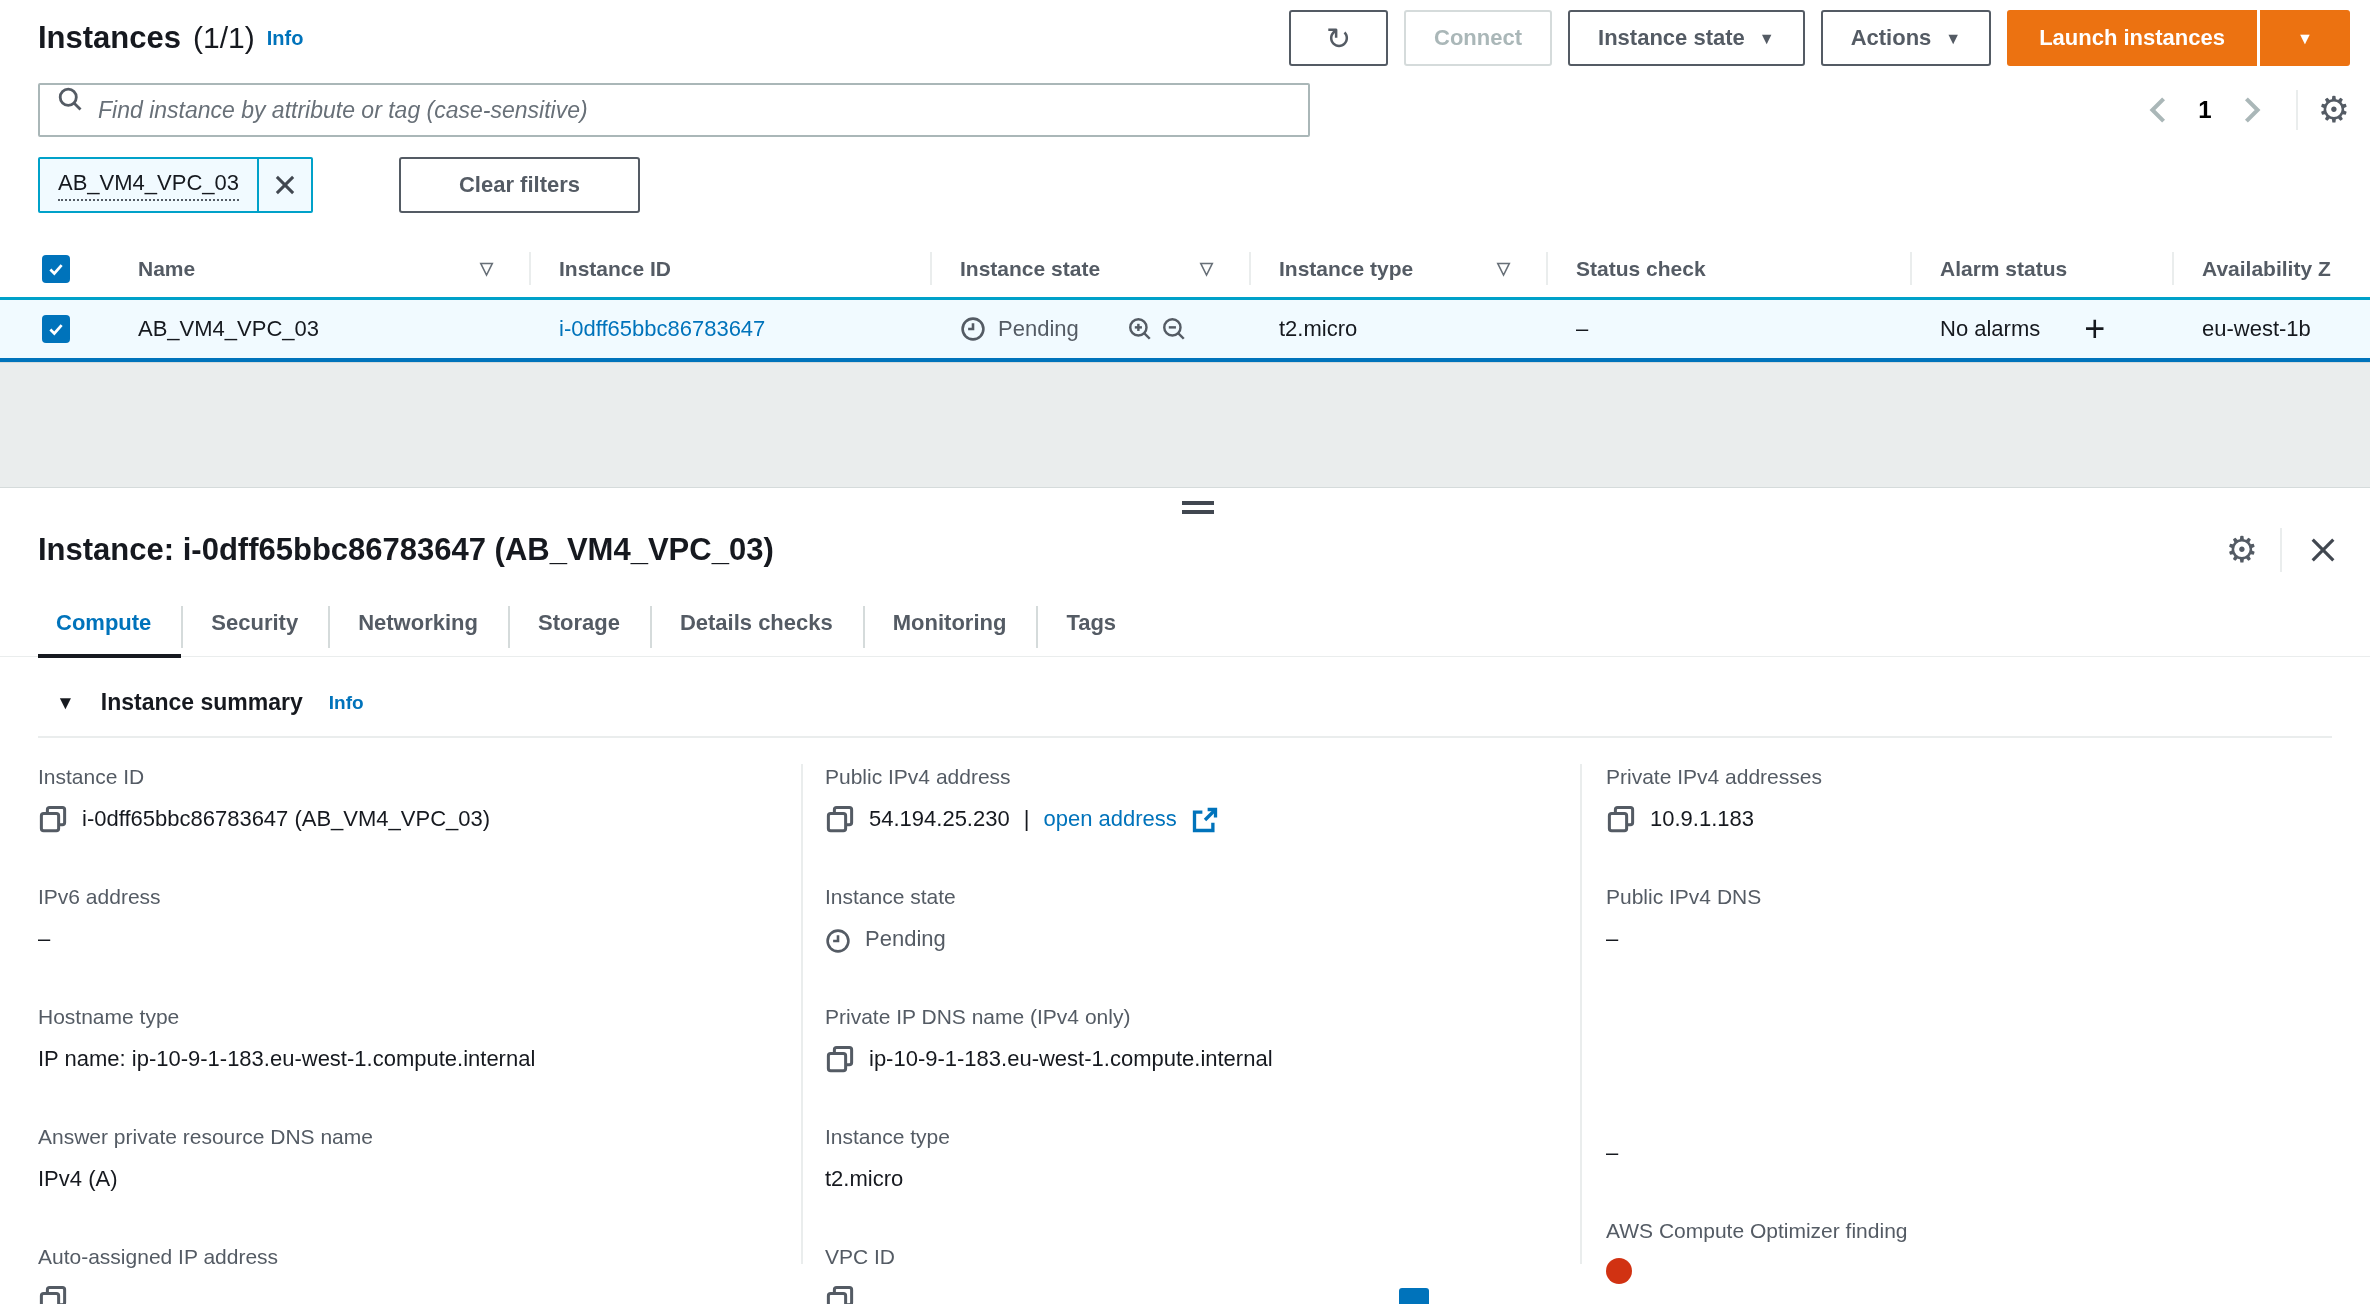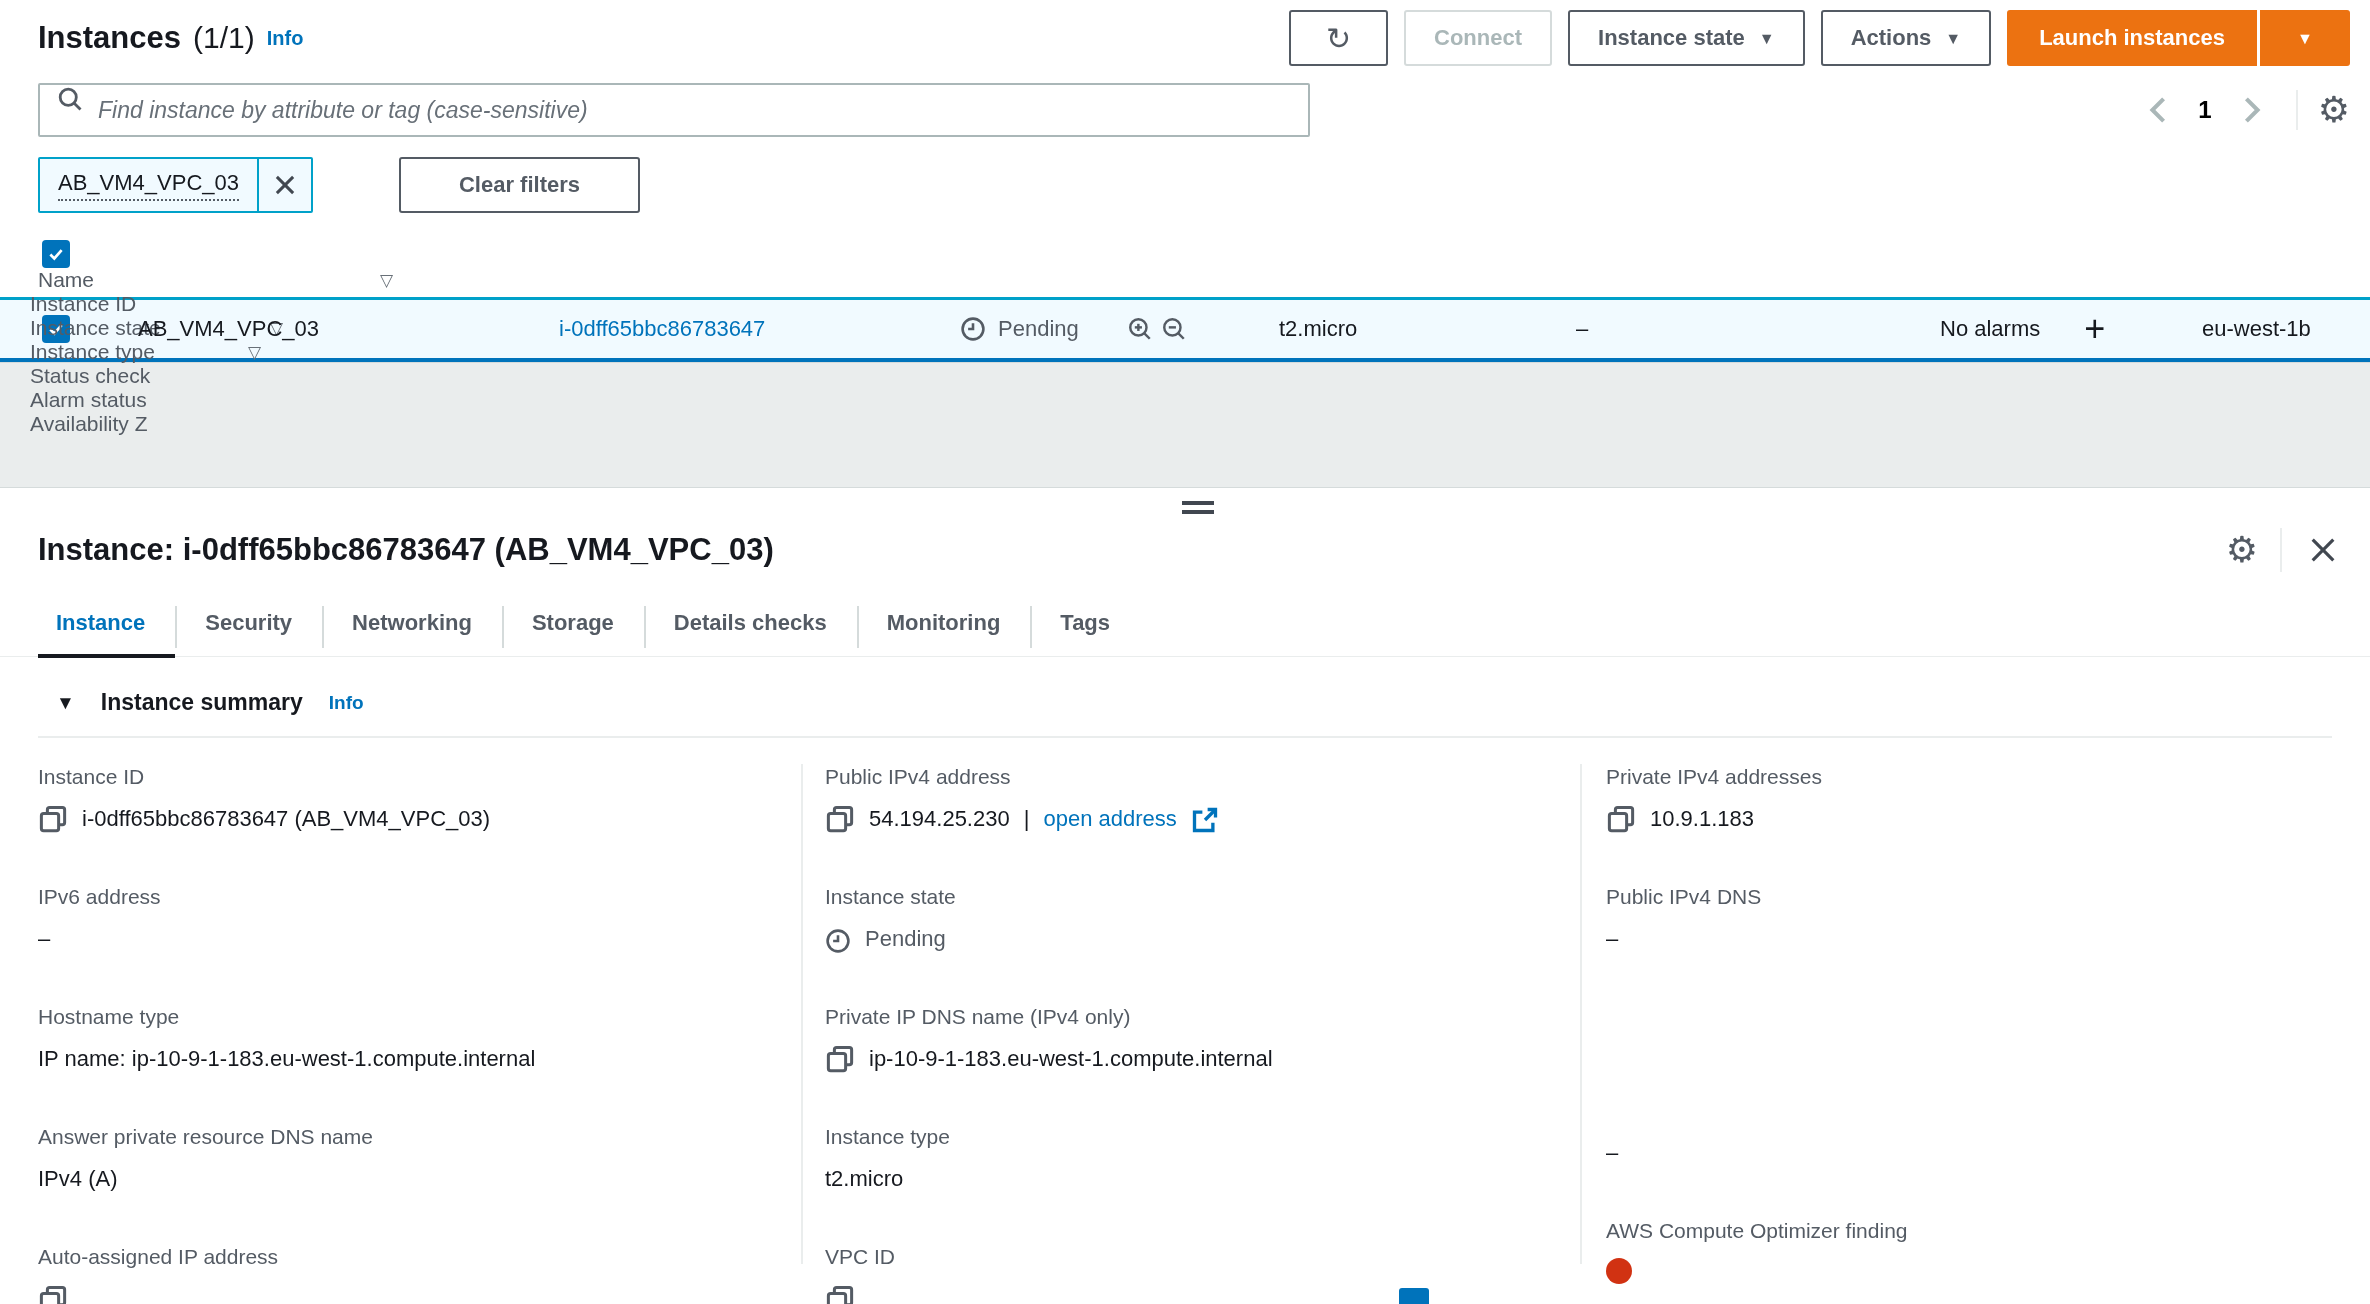--- a/index.html
+++ b/index.html
@@ -47,21 +47,21 @@
     border-radius: 2px; background: #f1faff; }
   .chip-label { display: flex; align-items: center; padding: 0 18px; font-size: 22px; color: #16191f; }
   .chip-label span { border-bottom: 2px dotted #545b64; padding-bottom: 3px; }
   .chip-x { width: 54px; border: none; border-left: 2px solid #00a1c9; background: none;
     display: flex; align-items: center; justify-content: center; cursor: pointer; }
   .clear-btn { margin-left: 86px; width: 241px; }
 
   
   .table { margin: 26px -20px 0 -38px; }
   .t-row { display: flex; align-items: center; }
-  .t-head { height: 57px; color: #545b64; font-weight: normal; font-size: 21px; flex-direction: column; }
+  .t-head { height: 57px; color: #545b64; font-weight: bold; font-size: 21px; }
   .t-data { height: 65px; background: #f1faff; border-top: 3px solid #00a1c9;
     border-bottom: 4px solid #0073bb; font-size: 22px; }
   .c-check { width: 100px; display: flex; align-items: center; padding-left: 42px; align-self: stretch; }
   .c-name { width: 429px; } .c-id { width: 401px; } .c-state { width: 319px; }
   .c-type { width: 297px; } .c-status { width: 364px; } .c-alarm { width: 262px; }
   .c-az { flex: 1; }
   .t-cell { display: flex; align-items: center; padding-left: 30px; position: relative;
     align-self: stretch; }
   .c-name.t-cell { padding-left: 38px; }
   .t-head .t-cell { cursor: pointer; }
@@ -312,21 +312,21 @@
         <button class="d-close">
           <svg width="30" height="30" viewBox="0 0 16 16" stroke="#414750" stroke-width="1.7">
               <line x1="2.5" y1="2.5" x2="13.5" y2="13.5"></line>
               <line x1="13.5" y1="2.5" x2="2.5" y2="13.5"></line>
             </svg>
         </button>
       </div>
     </div>
 
     <div class="tabs">
-      <button class="tab active">Instance</button>
+      <button class="tab active">Compute</button>
       <button class="tab">Security</button>
       <button class="tab">Networking</button>
       <button class="tab">Storage</button>
       <button class="tab">Details checks</button>
       <button class="tab">Monitoring</button>
       <button class="tab">Tags</button>
     </div>
 
     <div class="summary-head">
       <button class="tri-btn">▼</button>

